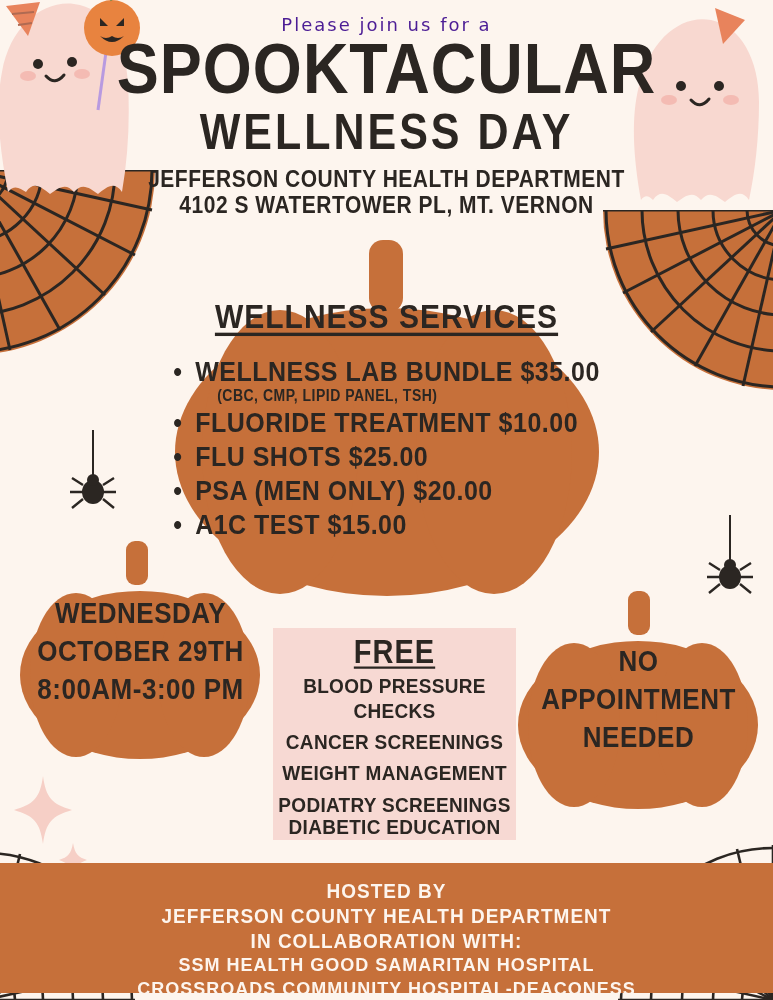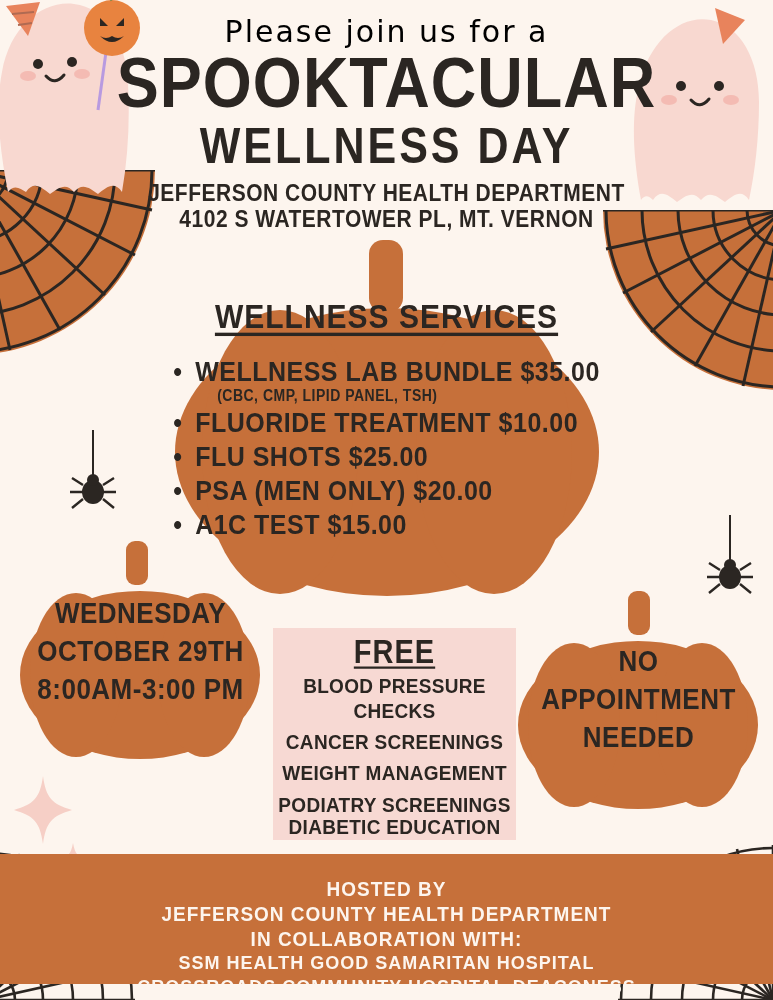--- a/index.html
+++ b/index.html
@@ -40,23 +40,23 @@
   .header {
     position: absolute;
     top: 14px;
     left: 0;
     width: 773px;
     text-align: center;
     z-index: 6;
   }
   .join-line {
     font-family: "DejaVu Sans", sans-serif;
-    font-size: 30px;
+    font-size: 18px;
     letter-spacing: 2px;
-    color: #000000;
+    color: #4c1d95;
     margin-bottom: 2px;
   }
   .title-main {
     font-family: "Liberation Sans", sans-serif;
     font-weight: bold;
     font-size: 63px;
     letter-spacing: 1px;
     color: #2b2622;
     line-height: 0.95;
     transform: scaleY(1.12);
@@ -214,28 +214,28 @@
     transform: scaleY(1.1);
   }
   .free-box .fline.tight {
     margin-bottom: 0;
   }
 
   
   .footer {
     position: absolute;
     left: 0;
-    bottom: 16px;
+    bottom: 7px;
     width: 773px;
     height: 130px;
     background: #c6703a;
     z-index: 6;
     text-align: center;
     color: #fdf5ee;
-    padding-top: 23px;
+    padding-top: 16px;
     box-sizing: border-box;
   }
   .footer .fl {
     font-family: "Liberation Sans", sans-serif;
     font-weight: bold;
     font-size: 19px;
     letter-spacing: 1px;
     line-height: 1.32;
     transform: scaleY(1.05);
   }

